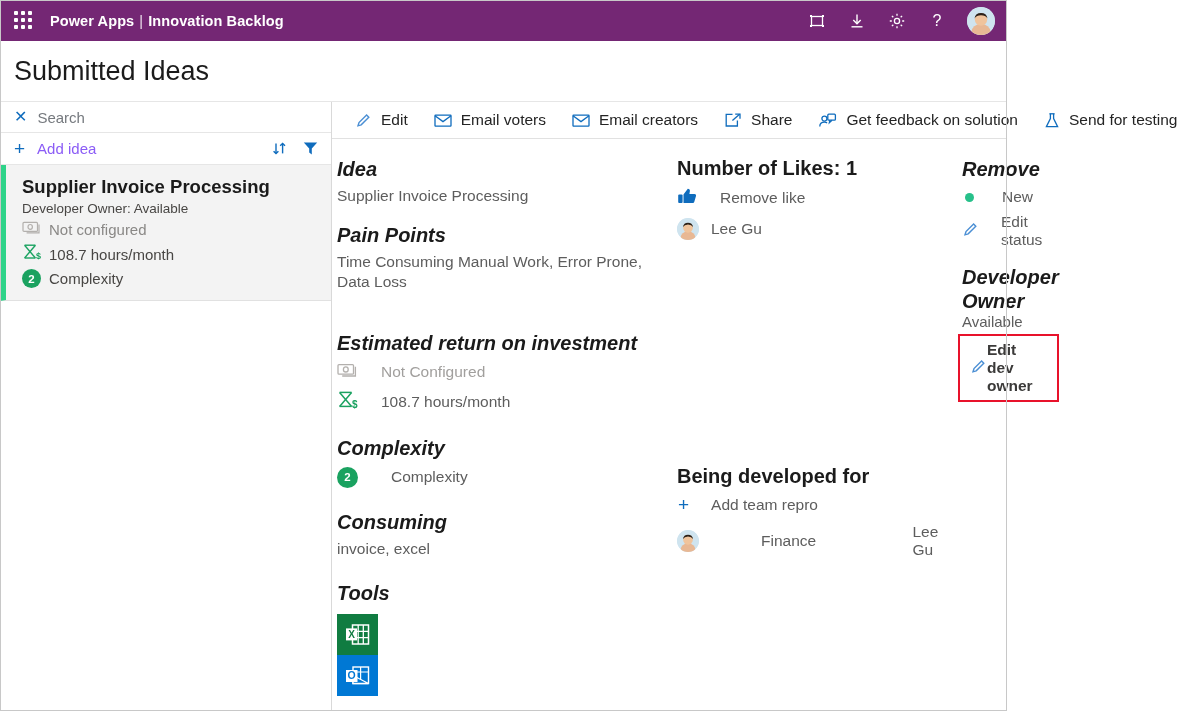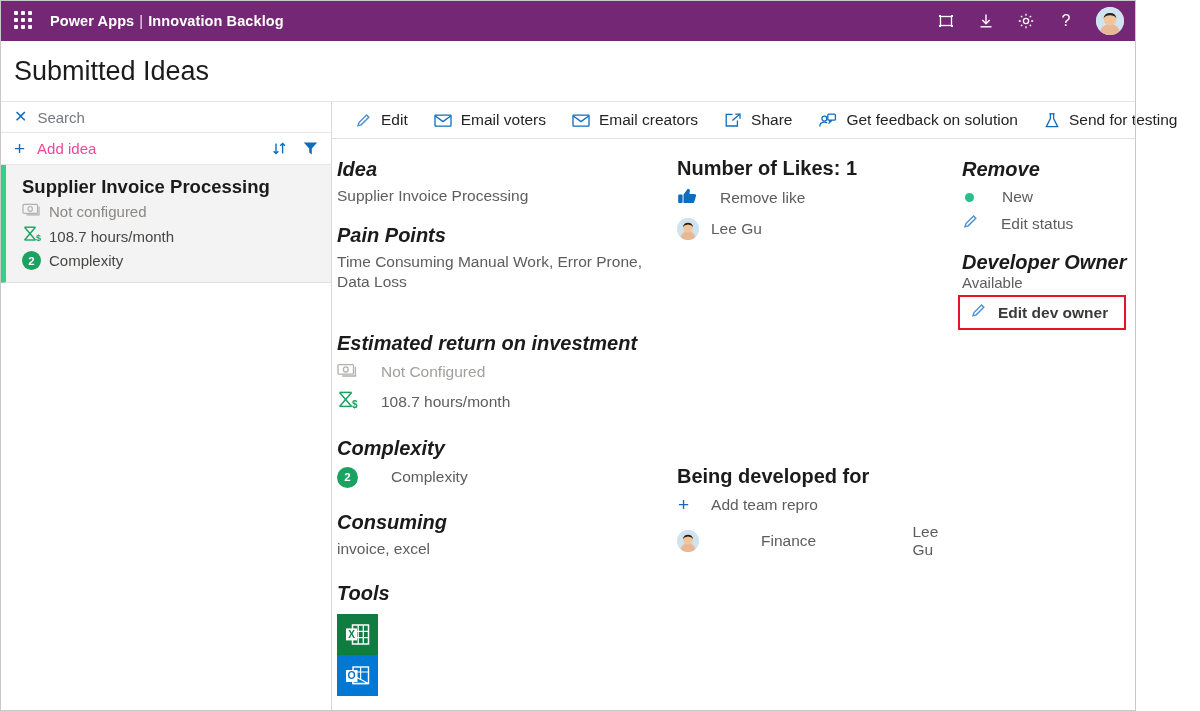--- a/index.html
+++ b/index.html
@@ -2,21 +2,21 @@
 <html><head>
 <meta charset="utf-8">
 <style>
   * { box-sizing: border-box; margin: 0; padding: 0; }
   html, body {
     width: 1200px; height: 711px;
     font-family: "Liberation Sans", sans-serif;
     background: #ffffff;
     overflow: hidden;
   }
-  .app { width: 1136px; height: 711px; position: relative; display: flex; flex-direction: column; }
+  .app { width: 1007px; height: 711px; position: relative; display: flex; flex-direction: column; }
 
   
   .topbar {
     height: 41px; background: #742774; color: #ffffff;
     display: flex; align-items: center; flex: 0 0 41px;
     padding: 0 12px 0 10px;
   }
   .waffle { width: 22px; height: 20px; display: grid;
     grid-template-columns: repeat(3, 4px); grid-template-rows: repeat(3, 4px);
     gap: 3px; margin-left: 4px; margin-right: 14px; cursor: pointer; }
@@ -47,21 +47,21 @@
     height: 31px; display: flex; align-items: center; gap: 10px;
     padding: 0 14px; border-bottom: 1px solid #e6e6e6; flex: 0 0 31px;
   }
   .search-row .x { color: #0f6cbd; font-size: 16px; line-height: 1; }
   .search-placeholder { color: #75797e; font-size: 15px; }
   .addidea-row {
     height: 32px; display: flex; align-items: center; gap: 12px;
     padding: 0 12px 0 14px; border-bottom: 1px solid #e6e6e6; flex: 0 0 32px;
   }
   .plus { color: #0f6cbd; font-size: 19px; line-height: 1; font-weight: 300; }
-  .addidea-label { font-size: 15px; color: #ec4899; }
+  .addidea-label { font-size: 15px; color: #8b5cf6; }
   .list-tools { margin-left: auto; display: flex; align-items: center; gap: 14px; }
   .list-tools span { cursor: pointer; display: flex; }
 
   .idea-card {
     background: #f3f3f3; border-left: 6px solid #2ed389;
     padding: 10px 12px 12px 16px; position: relative; cursor: pointer;
     border-bottom: 1px solid #e1e1e1;
   }
   .idea-title { font-size: 18.5px; font-weight: bold; color: #1b1b1b; line-height: 1.25; }
   .idea-sub { font-size: 13.5px; color: #484644; margin-top: 3px; }
@@ -119,21 +119,21 @@
   .team-row { display: flex; align-items: center; margin-top: 9px; gap: 48px; }
   .team-row .avatar-sm { margin-right: 14px; }
   .team-name { font-size: 15.5px; color: #5d5d5d; width: 106px; }
   .team-owner { font-size: 15.5px; color: #5d5d5d; }
 
   .status-dot { width: 9px; height: 9px; border-radius: 50%; background: #27c08a; flex: 0 0 9px; margin-left: 3px; }
   .dev-avail { font-size: 15px; color: #5d5d5d; }
 
   .highlight-box {
     border: 2.5px solid #e8122b; display: inline-flex; align-items: center;
-    gap: 11px; padding: 5px 16px 5px 10px; margin-top: 4px; margin-left: -4px;
+    padding: 5px 16px 5px 10px; margin-top: 4px; margin-left: -4px;
   }
   .highlight-box .label { font-size: 15.5px; color: #3b3a39; font-weight: bold; }
 
   .outer-border { position: absolute; inset: 0; border: 1px solid #c8c8c8; pointer-events: none; }
 </style>
 </head>
 <body>
 
 <div class="app">
 
@@ -220,20 +220,21 @@
           <span>
             <svg width="17" height="17" viewBox="0 0 17 17">
               <path d="M1.8 2.6 H15.2 L9.8 8.6 V14.4 L7.2 12.6 V8.6 Z" fill="#0f6cbd"></path>
             </svg>
           </span>
         </span>
       </div>
 
       <div class="idea-card">
         <div class="idea-title">Supplier Invoice Processing</div>
+        <div class="idea-sub">Developer Owner: Available</div>
         <div class="idea-line">
           <span>
             <svg width="19" height="15" viewBox="0 0 19 15" fill="none" stroke="#b3b0ad" stroke-width="1.2">
               <rect x="1" y="2.4" width="14.5" height="9" rx="1"></rect>
               <ellipse cx="8.2" cy="6.9" rx="2.2" ry="2.4"></ellipse>
               <path d="M17 4.4 v8.5 H4.6" stroke="#b3b0ad"></path>
             </svg>
           </span>
           <span class="txt">Not configured</span>
         </div>

